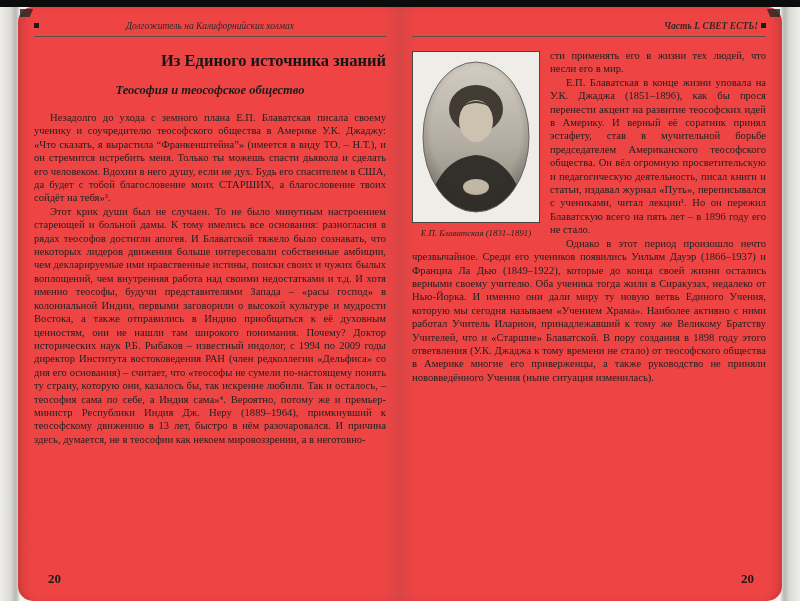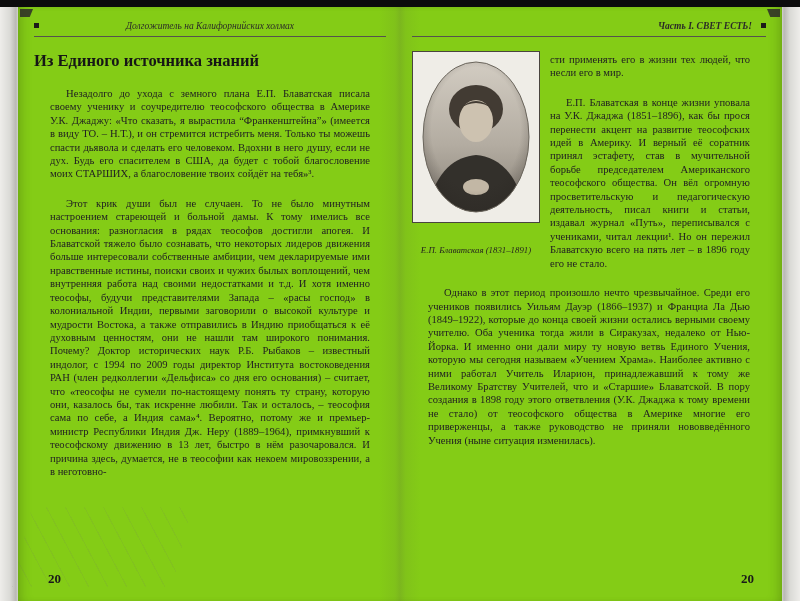--- a/index.html
+++ b/index.html
@@ -2,48 +2,48 @@
 <html><head>
 <meta charset="utf-8">
 <style>
   html,body{margin:0;padding:0;}
   body{width:800px;height:601px;background:#e9e8e4;font-family:"Liberation Serif", serif;}
   .scan{position:relative;width:800px;height:601px;background:#f4f3f0;overflow:hidden;}
   .top-bar{position:absolute;left:0;top:0;width:800px;height:7px;background:#0c0c0c;}
   .edge{position:absolute;top:7px;bottom:0;width:20px;}
   .edge-left{left:0;background:linear-gradient(90deg,#eeedea 0%,#dadad6 50%,#b9b8b4 80%,#efeeeb 100%);}
   .edge-right{right:0;background:linear-gradient(270deg,#eeedea 0%,#dadad6 50%,#b9b8b4 80%,#efeeeb 100%);}
-  .spread{position:absolute;left:18px;right:18px;top:7px;bottom:0;background:#84cc16;
-          box-shadow: inset 10px 0 14px -10px rgba(0,0,0,.28), inset -10px 0 14px -10px rgba(0,0,0,.28);}
+  .spread{position:absolute;left:18px;right:18px;top:7px;bottom:0;background:#ef4444;
+          box-shadow: inset 10px 0 14px -10px rgba(0,0,0,.28), inset -10px 0 14px -10px rgba(0,0,0,.28); border-radius: 15px;}
   .gutter{position:absolute;left:50%;top:0;bottom:0;width:42px;transform:translateX(-50%);
           background:linear-gradient(90deg, rgba(0,0,0,0) 0%, rgba(80,76,70,0.08) 38%, rgba(80,76,70,0.17) 50%, rgba(80,76,70,0.07) 64%, rgba(0,0,0,0) 100%);}
   .corner{position:absolute;top:2px;width:13px;height:8px;background:#2d2b28;opacity:.85;}
   .corner-l{left:2px;clip-path:polygon(0 0,100% 0,75% 100%,0 100%);}
   .corner-r{right:2px;clip-path:polygon(0 0,100% 0,100% 100%,25% 100%);}
   .artifact{position:absolute;left:4px;bottom:14px;width:160px;height:80px;transform:skewX(-14deg);
             background:repeating-linear-gradient(52deg, rgba(110,108,104,0.10) 0 1px, transparent 1px 15px);}
   .page{position:absolute;top:14px;color:#1e1e1e;}
   .page-left{left:16px;width:352px;}
   .page-right{right:16px;width:354px;}
   .running-head{position:relative;border-bottom:1px solid #55524d;padding-bottom:3px;margin-bottom:12px;
                 font-size:9.5px;font-style:italic;color:#2b2a28;height:12px;}
   .running-head .rh-text{display:block;}
   .page-left .rh-text{text-align:center;padding:0 14px;}
-  .page-right .rh-text{text-align:right;padding-right:14px;font-weight:bold;}
+  .page-right .rh-text{text-align:right;padding-right:8px;font-weight:bold;}
   .sq{position:absolute;top:2px;width:5px;height:5px;background:#1c1b19;}
   .sq-l{left:0;}
   .sq-r{right:0;}
-  h1{font-size:16.5px;font-weight:bold;text-align:left;margin:14px 0 12px;color:#161616;}
+  h1{font-size:16.5px;font-weight:bold;text-align:right;margin:14px 0 12px;color:#161616;}
   h2{font-size:12.5px;font-weight:bold;font-style:italic;text-align:center;margin:0 0 13px;color:#1b1b1b;}
-  p.body{font-size:10.6px;line-height:13.4px;text-align:justify;margin:16px;color:#222;}
+  p.body{font-size:10.6px;line-height:13.4px;text-align:justify;margin:0;color:#222;}
   p.ind{text-indent:16px;}
   figure.photo{float:left;width:128px;margin:2px 10px 4px 0;padding:0;}
   .photo-frame{border:1px solid #49443e;background:#efede7;padding:5px;}
   .photo-frame svg{display:block;}
-  figcaption{font-size:8.8px;font-style:italic;text-align:center;margin-top:22px;color:#26251f;}
+  figcaption{font-size:8.8px;font-style:italic;text-align:center;margin-top:5px;color:#26251f;}
   .pagenum{position:absolute;bottom:14px;font-size:13px;font-weight:bold;color:#1a1a1a;}
   .pn-left{left:30px;}
   .pn-right{right:28px;}
 </style>
 </head>
 <body>
 
 <div class="scan">
   <div class="top-bar"></div>
   <div class="edge edge-left"></div>
@@ -54,20 +54,21 @@
     <div class="corner corner-l"></div>
     <div class="corner corner-r"></div>
     <div class="artifact"></div>
 
     <section class="page page-left">
       <header class="running-head">
         <span class="sq sq-l"></span>
         <span class="rh-text">Долгожитель на Калифорнийских холмах</span>
       </header>
       <h1>Из Единого источника знаний</h1>
+      <h2>Теософия и теософское общество</h2>
       <p class="body ind">Незадолго до ухода с земного плана Е.П. Блаватская писала своему ученику и соучредителю теософского общества в Америке У.К. Джаджу: «Что сказать, я вырастила “Франкенштейна”» (имеется в виду ТО. – Н.Т.), и он стремится истребить меня. Только ты можешь спасти дьявола и сделать его человеком. Вдохни в него душу, если не дух. Будь его спасителем в США, да будет с тобой благословение моих СТАРШИХ, а благословение твоих сойдёт на тебя»³.</p>
       <p class="body ind">Этот крик души был не случаен. То не было минутным настроением стареющей и больной дамы. К тому имелись все основания: разногласия в рядах теософов достигли апогея. И Блаватской тяжело было сознавать, что некоторых лидеров движения больше интересовали собственные амбиции, чем декларируемые ими нравственные истины, поиски своих и чужих былых воплощений, чем внутренняя работа над своими недостатками и т.д. И хотя именно теософы, будучи представителями Запада – «расы господ» в колониальной Индии, первыми заговорили о высокой культуре и мудрости Востока, а также отправились в Индию приобщаться к её духовным ценностям, они не нашли там широкого понимания. Почему? Доктор исторических наук Р.Б. Рыбаков – известный индолог, с 1994 по 2009 годы директор Института востоковедения РАН (член редколлегии «Дельфиса» со дня его основания) – считает, что «теософы не сумели по-настоящему понять ту страну, которую они, казалось бы, так искренне любили. Так и осталось, – теософия сама по себе, а Индия сама»⁴. Вероятно, потому же и премьер-министр Республики Индия Дж. Неру (1889–1964), примкнувший к теософскому движению в 13 лет, быстро в нём разочаровался. И причина здесь, думается, не в теософии как некоем мировоззрении, а в неготовно-</p>
     </section>
 
     <section class="page page-right">
       <header class="running-head">
         <span class="rh-text">Часть I. СВЕТ ЕСТЬ!</span>
         <span class="sq sq-r"></span>
       </header>
 

